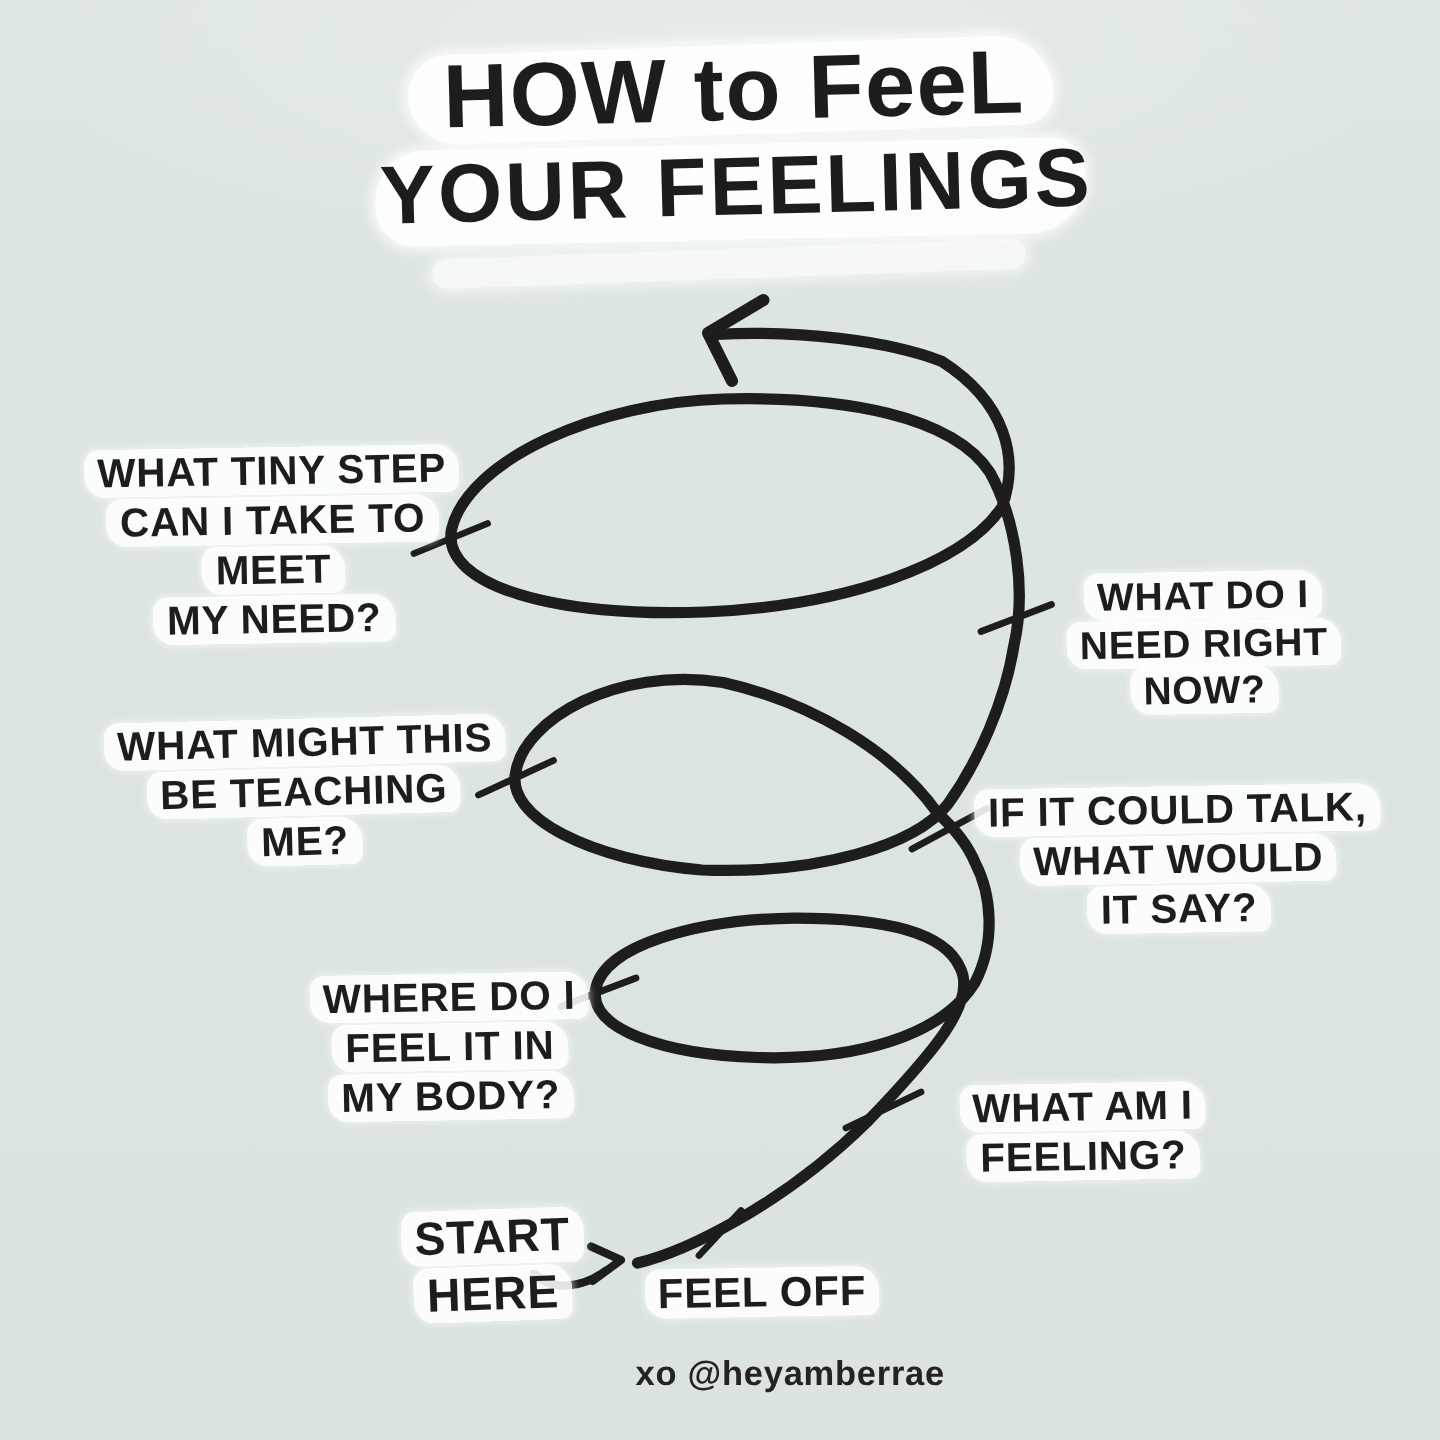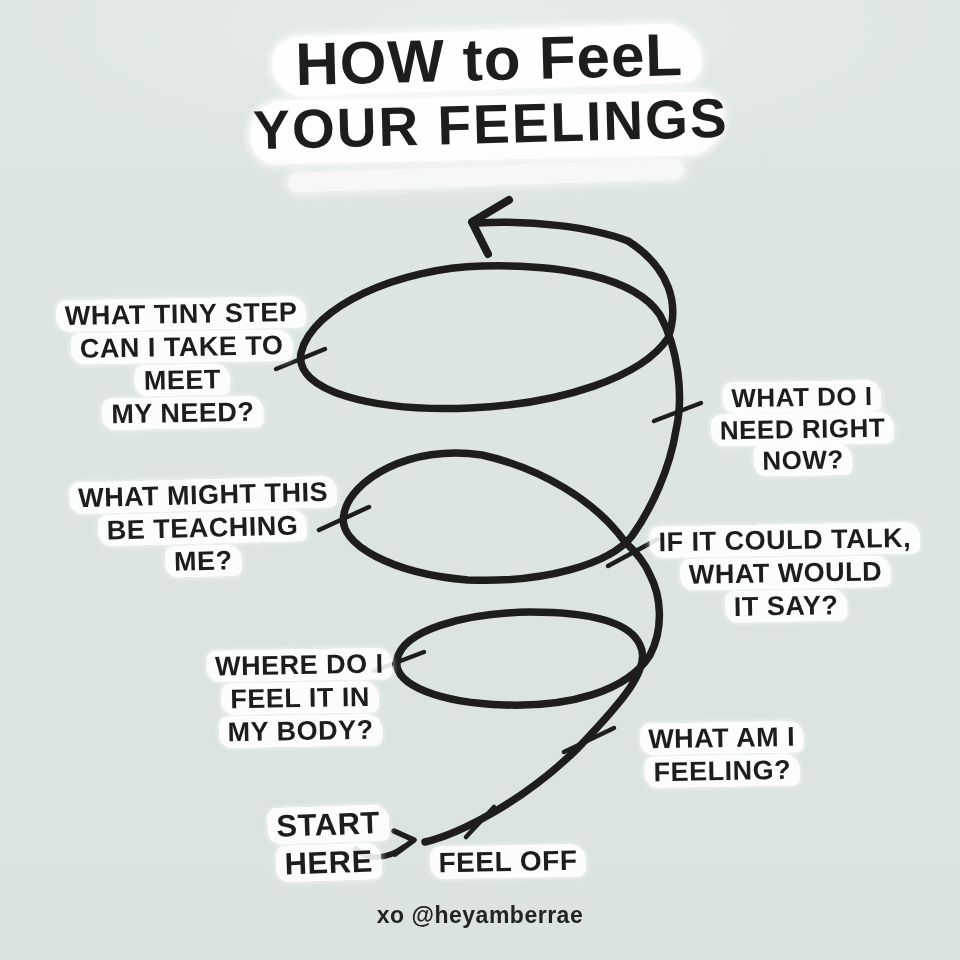--- a/index.html
+++ b/index.html
@@ -50,21 +50,21 @@
     white-space: pre-line;
     background: rgba(255,255,255,0.88);
     padding: 1px 9px;
     border-radius: 10px 16px 8px 14px;
     box-decoration-break: clone;
     -webkit-box-decoration-break: clone;
     box-shadow: 0 0 5px 1px rgba(255,255,255,0.55);
   }
   .credit {
     position: absolute; left: 330px; top: 902px; width: 300px;
-    text-align: center; font-size: 23px; font-weight: 700;
+    text-align: right; font-size: 23px; font-weight: 700;
     color: #232321; letter-spacing: 0.5px;
   }
 </style>
 </head>
 <body>
 
 <div id="canvas">
 
   <div class="brush brush1"></div>
   <div class="brush brush2"></div>

